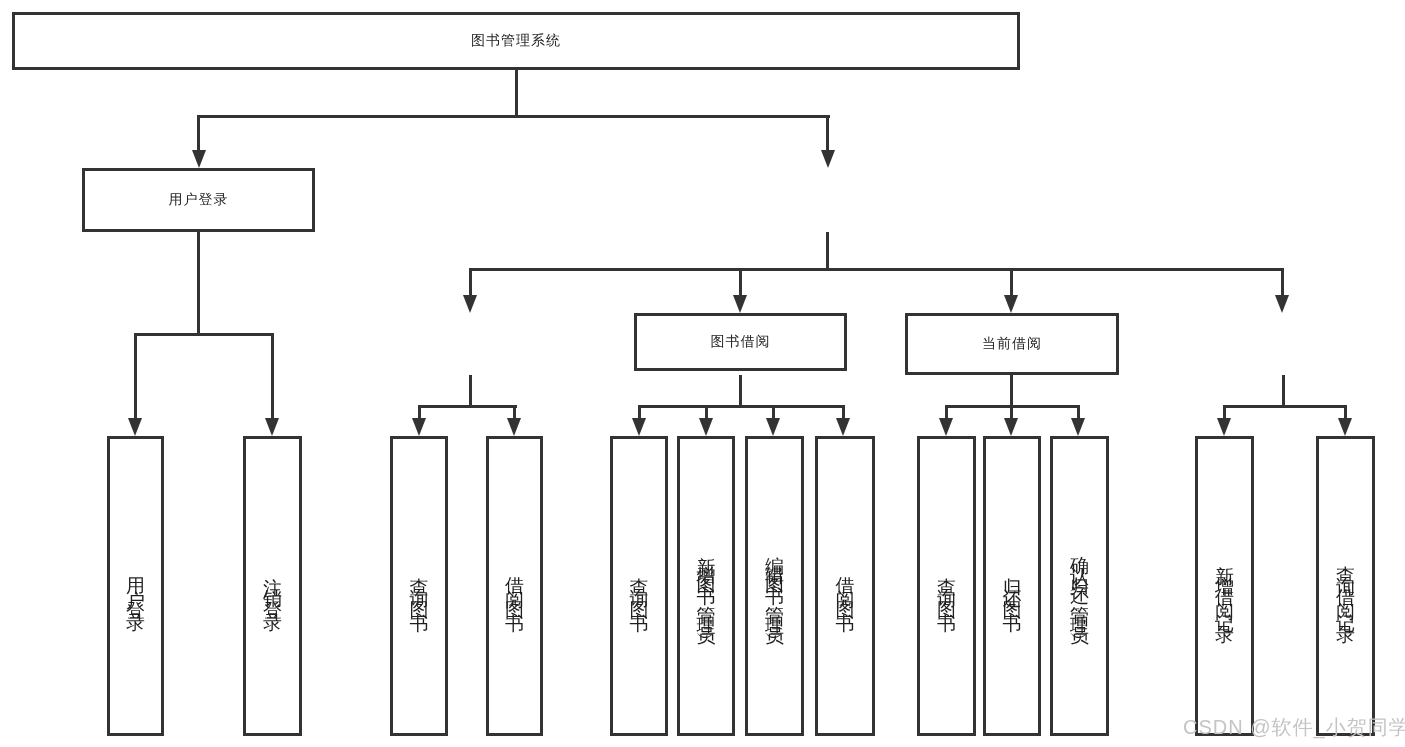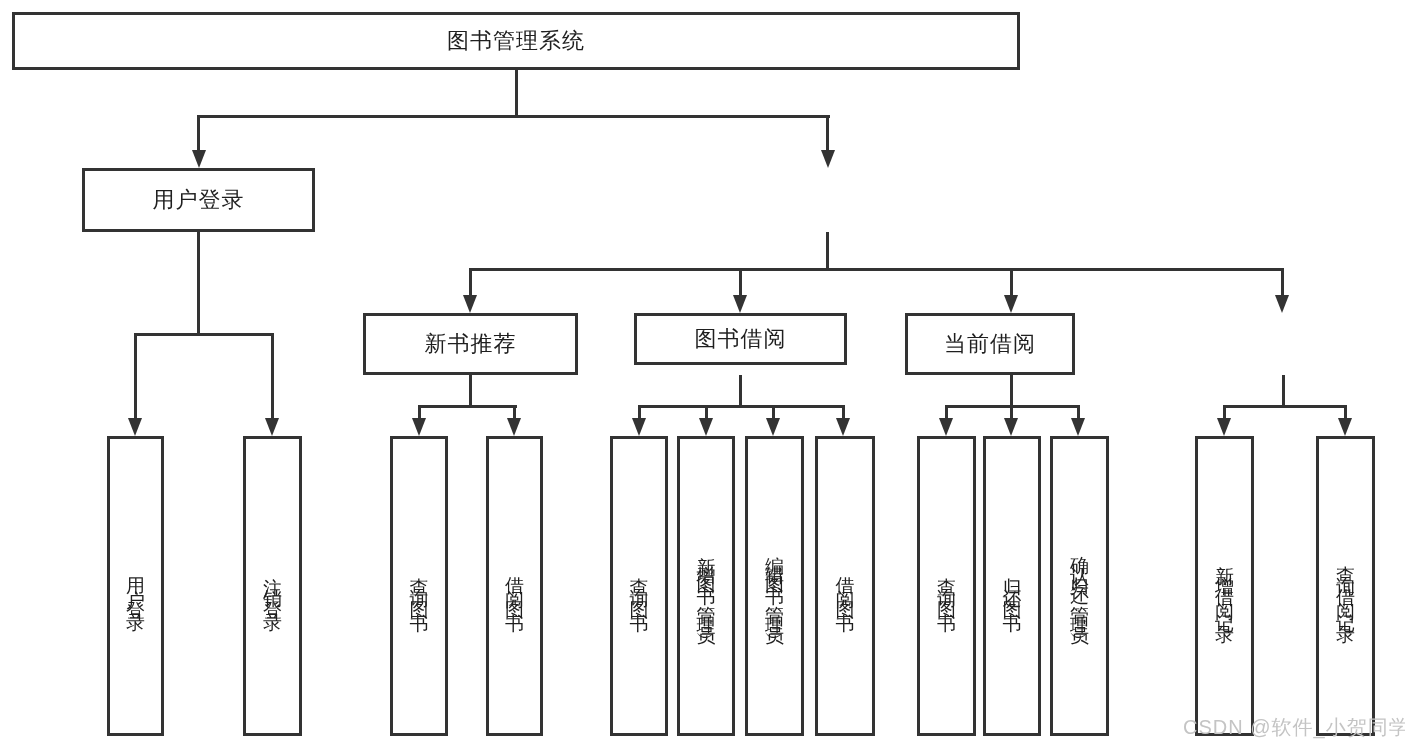--- a/index.html
+++ b/index.html
@@ -4,21 +4,21 @@
 <style>
   html,body { margin:0; padding:0; background:#ffffff; }
   #canvas {
     position:relative; width:1405px; height:747px; background:#ffffff;
     font-family:"Liberation Sans", sans-serif; color:#1f1f1f; overflow:hidden;
   }
   .box {
     position:absolute; box-sizing:border-box;
     border:3px solid #333333; background:#ffffff;
     display:flex; align-items:center; justify-content:center;
-    font-size:22px; letter-spacing:1px; color:#1f1f1f;
+    font-size:14px; letter-spacing:1px; color:#1f1f1f;
   }
   .leaf { font-size:19px; }
   .vtext {
     writing-mode:vertical-rl; text-orientation:mixed;
     letter-spacing:12px; white-space:nowrap;
   }
   .hline { position:absolute; height:3px; background:#333333; }
   .vline { position:absolute; width:3px;  background:#333333; }
   .arr {
     position:absolute; width:0; height:0;
@@ -61,27 +61,24 @@
   <div class="hline" style="left:469px;  top:268px; width:815px;"></div>
   <div class="vline" style="left:469px;  top:268px; height:29px;"></div>
   <div class="arr" style="left:463px;  top:295px;"></div>
   <div class="vline" style="left:739px;  top:268px; height:29px;"></div>
   <div class="arr" style="left:733px;  top:295px;"></div>
   <div class="vline" style="left:1010px; top:268px; height:29px;"></div>
   <div class="arr" style="left:1004px; top:295px;"></div>
   <div class="vline" style="left:1281px; top:268px; height:29px;"></div>
   <div class="arr" style="left:1275px; top:295px;"></div>
 
-  <div class="box" style="left:363px; top:313px; width:215px; height:62px;">
-    <span>新书推荐</span>
-  </div>
-  <div class="box" style="left:634px; top:313px; width:213px; height:52px;">
+  <div class="box" style="left:634px; top:313px; width:213px; height:58px;">
     <span>图书借阅</span>
   </div>
-  <div class="box" style="left:905px; top:313px; width:170px; height:62px;">
+  <div class="box" style="left:905px; top:313px; width:214px; height:62px;">
     <span>当前借阅</span>
   </div>
 
   <div class="vline" style="left:469px; top:375px; height:33px;"></div>
   <div class="hline" style="left:418px; top:405px; width:99px;"></div>
   <div class="vline" style="left:418px; top:405px; height:14px;"></div>
   <div class="arr" style="left:412px; top:418px;"></div>
   <div class="vline" style="left:513px; top:405px; height:14px;"></div>
   <div class="arr" style="left:507px; top:418px;"></div>
 

